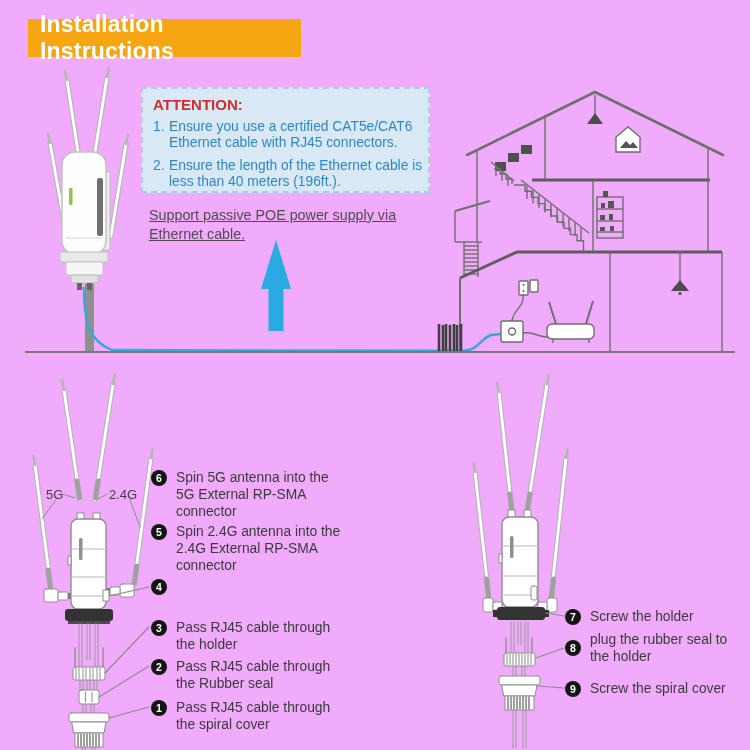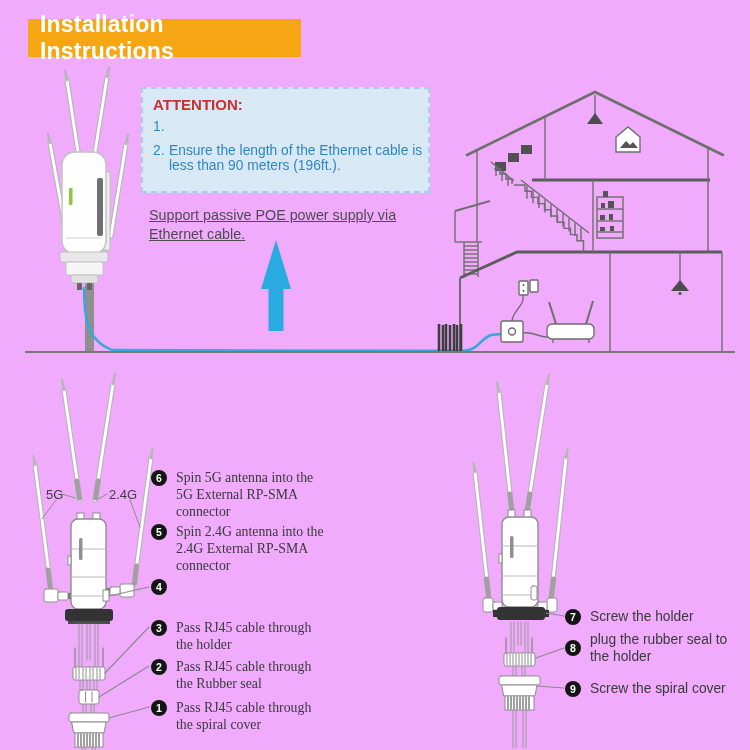--- a/index.html
+++ b/index.html
@@ -23,21 +23,21 @@
 
   .poe-note { position:absolute; left:149px; top:206px; width:262px;
               font-size:14.3px; line-height:19px; color:#4d4d4d; white-space:pre-line;text-decoration:underline; }
 
   .step { position:absolute; display:flex; align-items:flex-start; }
   .step.vcenter { align-items:center; }
   .badge { width:16px; height:16px; border-radius:50%; background:#141414; color:#fff;
            font-size:10.5px; font-weight:bold; display:flex; align-items:center;
            justify-content:center; flex-shrink:0; margin-right:9px; margin-top:.5px; }
   .stext { font-size:13.8px; line-height:17px; color:#3a3a3a; white-space:pre-line; }
-  .col-left .stext { width:172px;font-family:Liberation Serif, serif; }
+  .col-left .stext { width:172px; }
   .col-right .stext { width:162px; }
 
   svg text.ant-label { font-family:"Liberation Sans","DejaVu Sans",sans-serif;
                        font-size:13px; fill:#3f3f3f; }
 </style>
 </head>
 <body>
 
 <div class="canvas">
 
@@ -190,25 +190,27 @@
       </g>
     </g>
 
     <line x1="25" y1="352" x2="735" y2="352" stroke="#777777" stroke-width="2"></line>
   </svg>
 
   <div class="attention">
     <div class="att-head">ATTENTION:</div>
     <div class="att-item">
       <span class="n">1.</span>
+      <span class="t">Ensure you use a certified CAT5e/CAT6
+Ethernet cable with RJ45 connectors.</span>
     </div>
     <div class="att-item">
       <span class="n">2.</span>
       <span class="t">Ensure the length of the Ethernet cable is
-less than 90 meters (196ft.).</span>
+less than 40 meters (196ft.).</span>
     </div>
   </div>
 
   <div class="poe-note">Support passive POE power supply via
 Ethernet cable.</div>
 
   <svg class="abs" style="left:0;top:372px" width="210" height="378" viewBox="0 372 210 378">
     <g stroke-linecap="round">
 
       <g>

